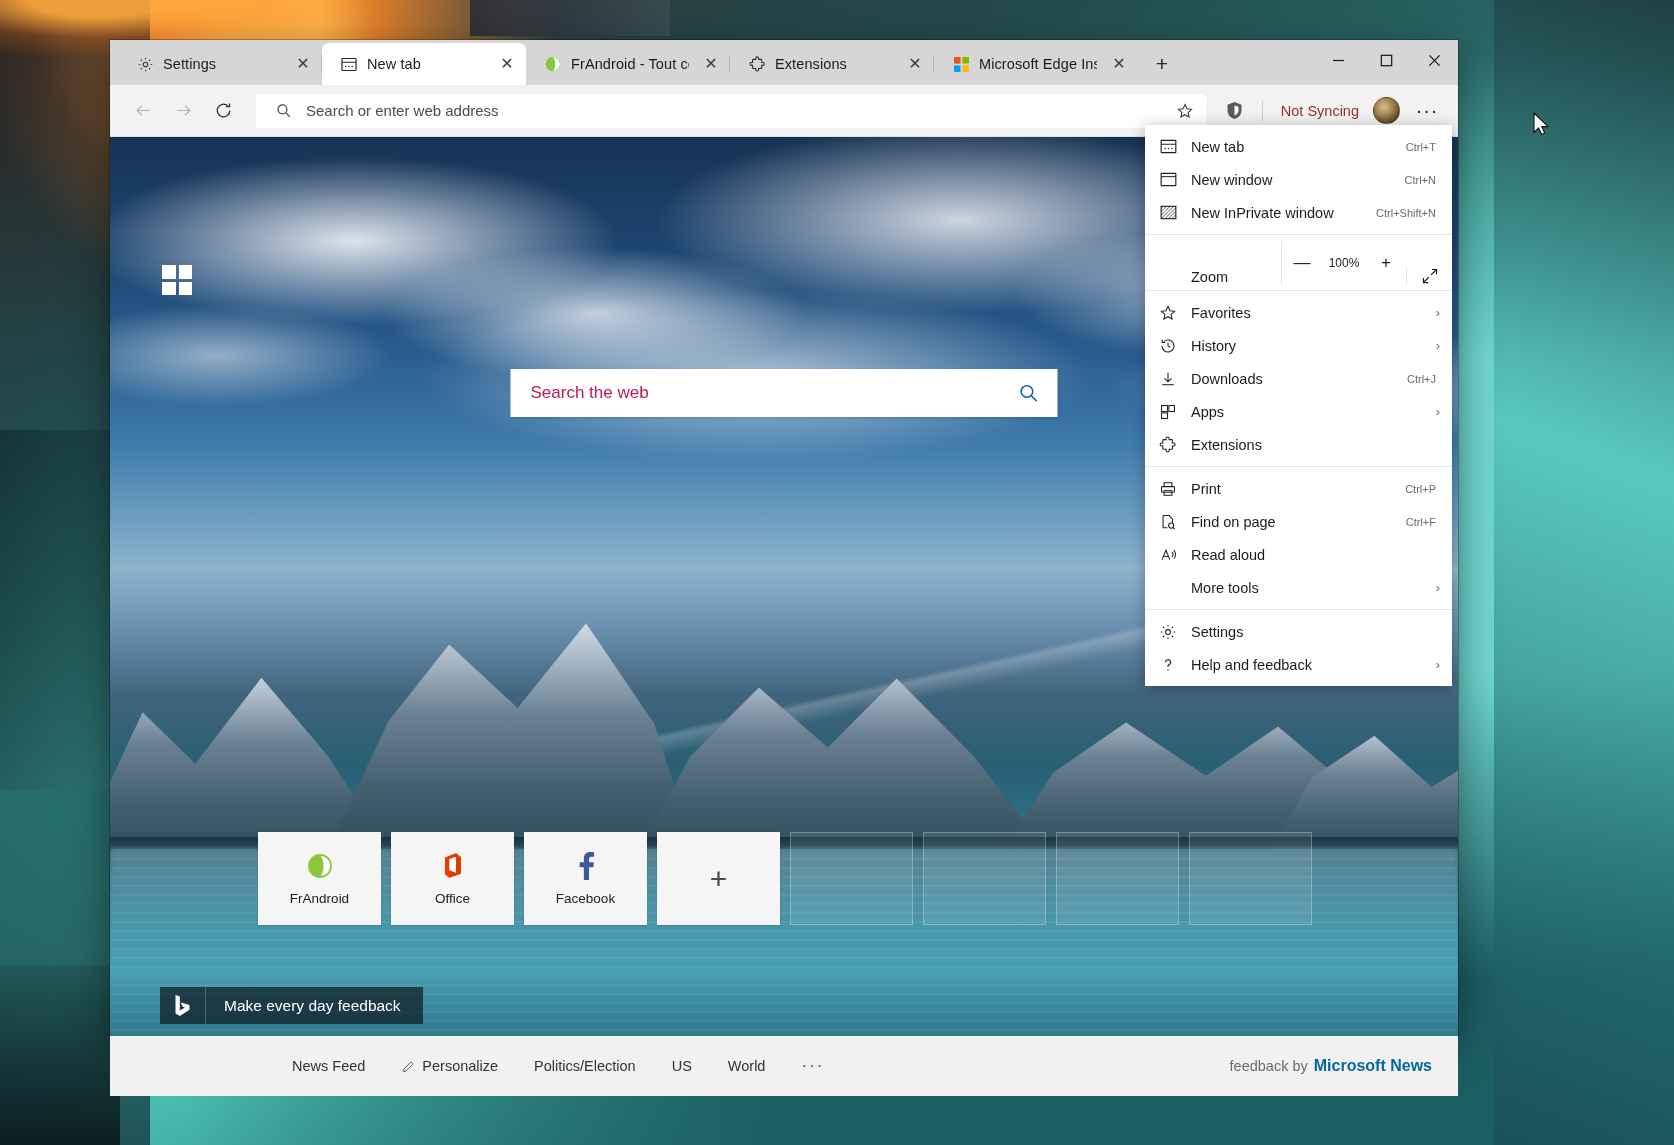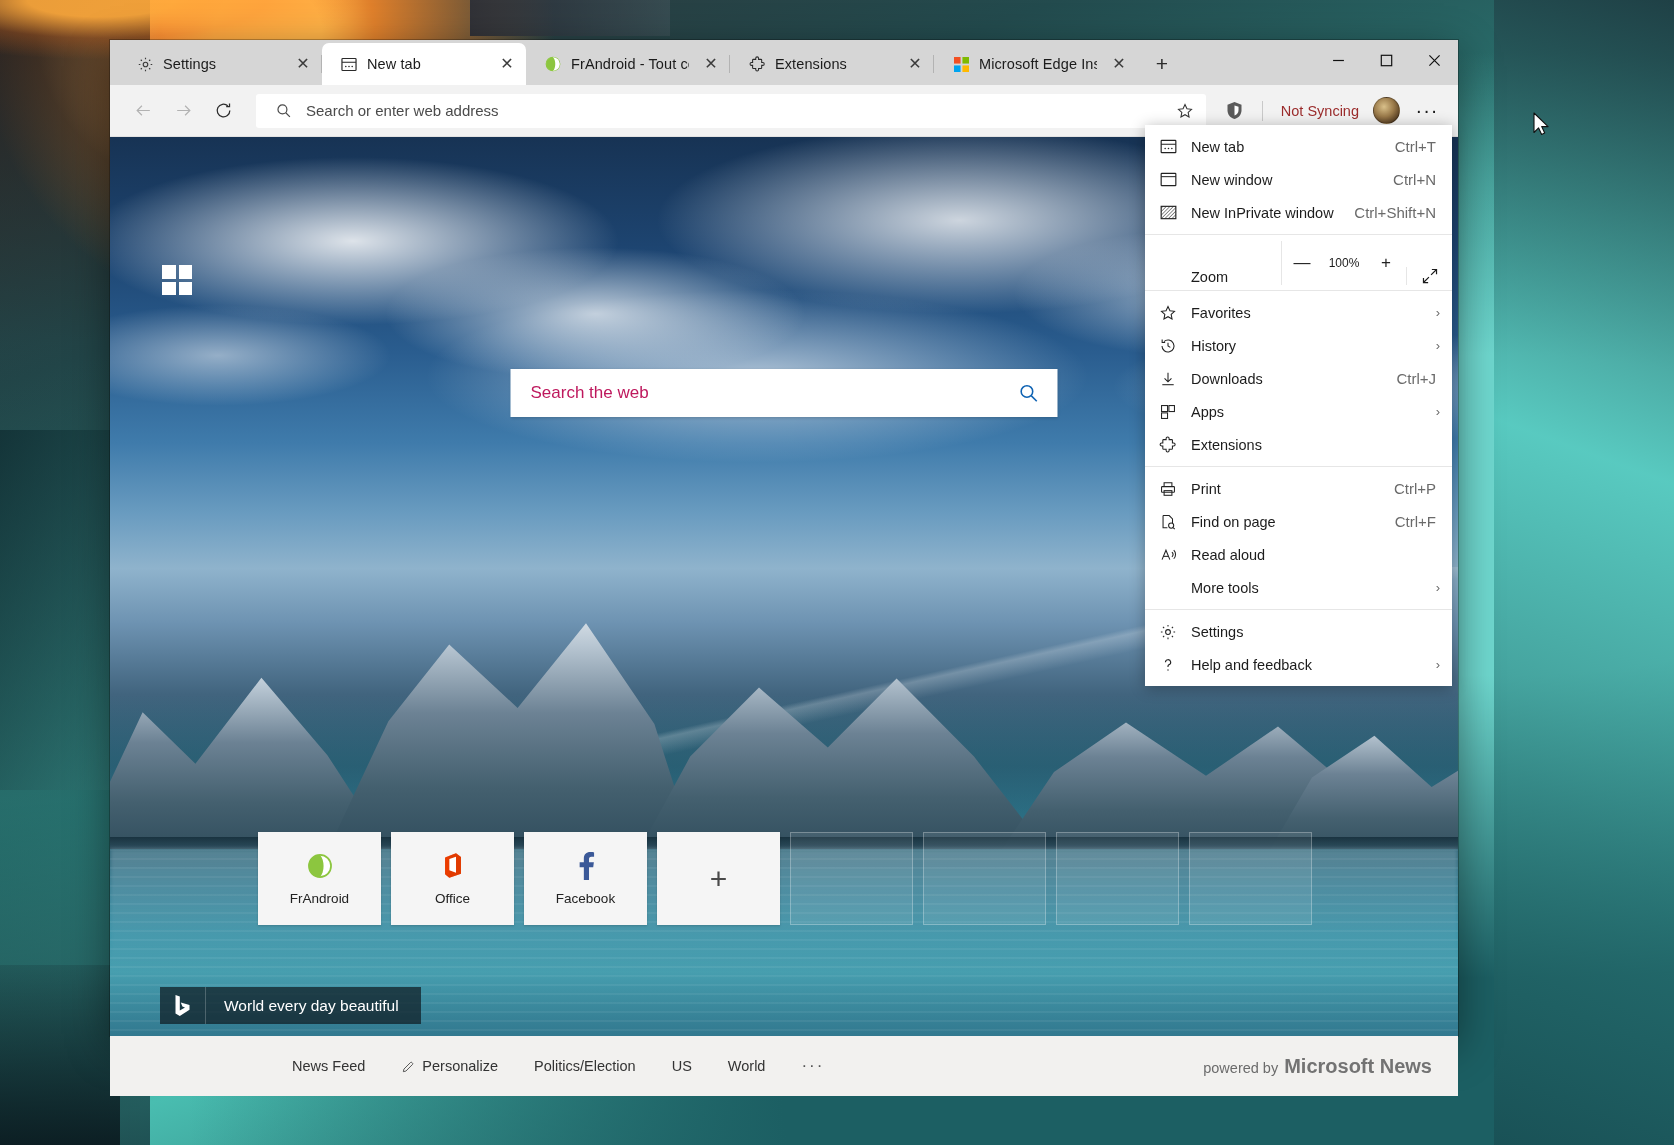--- a/index.html
+++ b/index.html
@@ -308,21 +308,21 @@
   .news-links a {
     font-size: 14.5px; color: #333; text-decoration: none;
     display:flex; align-items:flex-end; gap: 7px;
   }
   .news-dots { font-size: 17px; color:#555; letter-spacing: 2px; }
   .powered {
     margin-left: auto;
     font-size: 14.5px; color:#6b6b6b;
     display:flex; align-items:baseline; gap:6px;
   }
-  .powered b { color:#737373; font-weight: 600; font-size: 20px; }
+  .powered b { color:#0369a1; font-weight: 600; font-size: 16px; }
 
   
   .menu {
     position: absolute;
     left: 1145px; top: 125px;
     width: 307px;
     background: #fff;
     box-shadow: 0 2px 14px rgba(0,0,0,.30);
     padding: 5px 0 5px 0;
     z-index: 40;
@@ -334,21 +334,21 @@
     display: flex; align-items: center;
     padding: 0 12px 0 0;
     position: relative;
   }
   .mi .mi-icon {
     width: 46px; flex: 0 0 46px;
     display:flex; align-items:center; justify-content:center;
     color:#222;
   }
   .mi .mi-label { flex: 1 1 auto; }
-  .mi .mi-short { color:#6a6a6a; font-size: 15px; padding-right: 4px; }
+  .mi .mi-short { color:#6a6a6a; font-size: 11px; padding-right: 4px; }
   .mi .mi-chev { color:#6a6a6a; font-size: 13px; width: 14px; text-align:right; }
   .msep { height:1px; background:#e6e6e6; margin: 5px 0; }
 
   .zoomrow {
     height: 45px;
     display: flex; align-items: flex-end;
   }
   .zoomrow .zlabel {
     flex: 1 1 auto; display:flex; align-items:center; padding-left: 46px;
   }
@@ -593,21 +593,21 @@
       <div class="tile empty"></div>
       <div class="tile empty"></div>
     </div>
 
     <div class="bing-bar">
       <span class="bing-ico">
         <svg width="17" height="22" viewBox="0 0 16 22">
           <path d="M1 0l4.3 1.5v14.1l5.2-3-2.6-1.2-1.6-4L15 10v4.7L5.3 21 1 18.6z" fill="#ffffff"></path>
         </svg>
       </span>
-      <span class="bing-txt">World every day beautiful</span>
+      <span class="bing-txt">Make every day feedback</span>
     </div>
   </div>
 
   <div class="newsbar">
     <div class="news-links">
       <a href="#">
         <span>News Feed</span>
       </a>
       <a href="#">
         <span>
@@ -622,21 +622,21 @@
       </a>
       <a href="#">
         <span>US</span>
       </a>
       <a href="#">
         <span>World</span>
       </a>
       <span class="news-dots">···</span>
     </div>
     <div class="powered">
-      <span>powered by</span>
+      <span>feedback by</span>
       <b>Microsoft News</b>
     </div>
   </div>
 </div>
 
 <div class="menu">
 
   <div class="mi">
     <span class="mi-icon">
       <svg width="17" height="15" viewBox="0 0 20 18" fill="none" stroke="#222" stroke-width="1.4">

